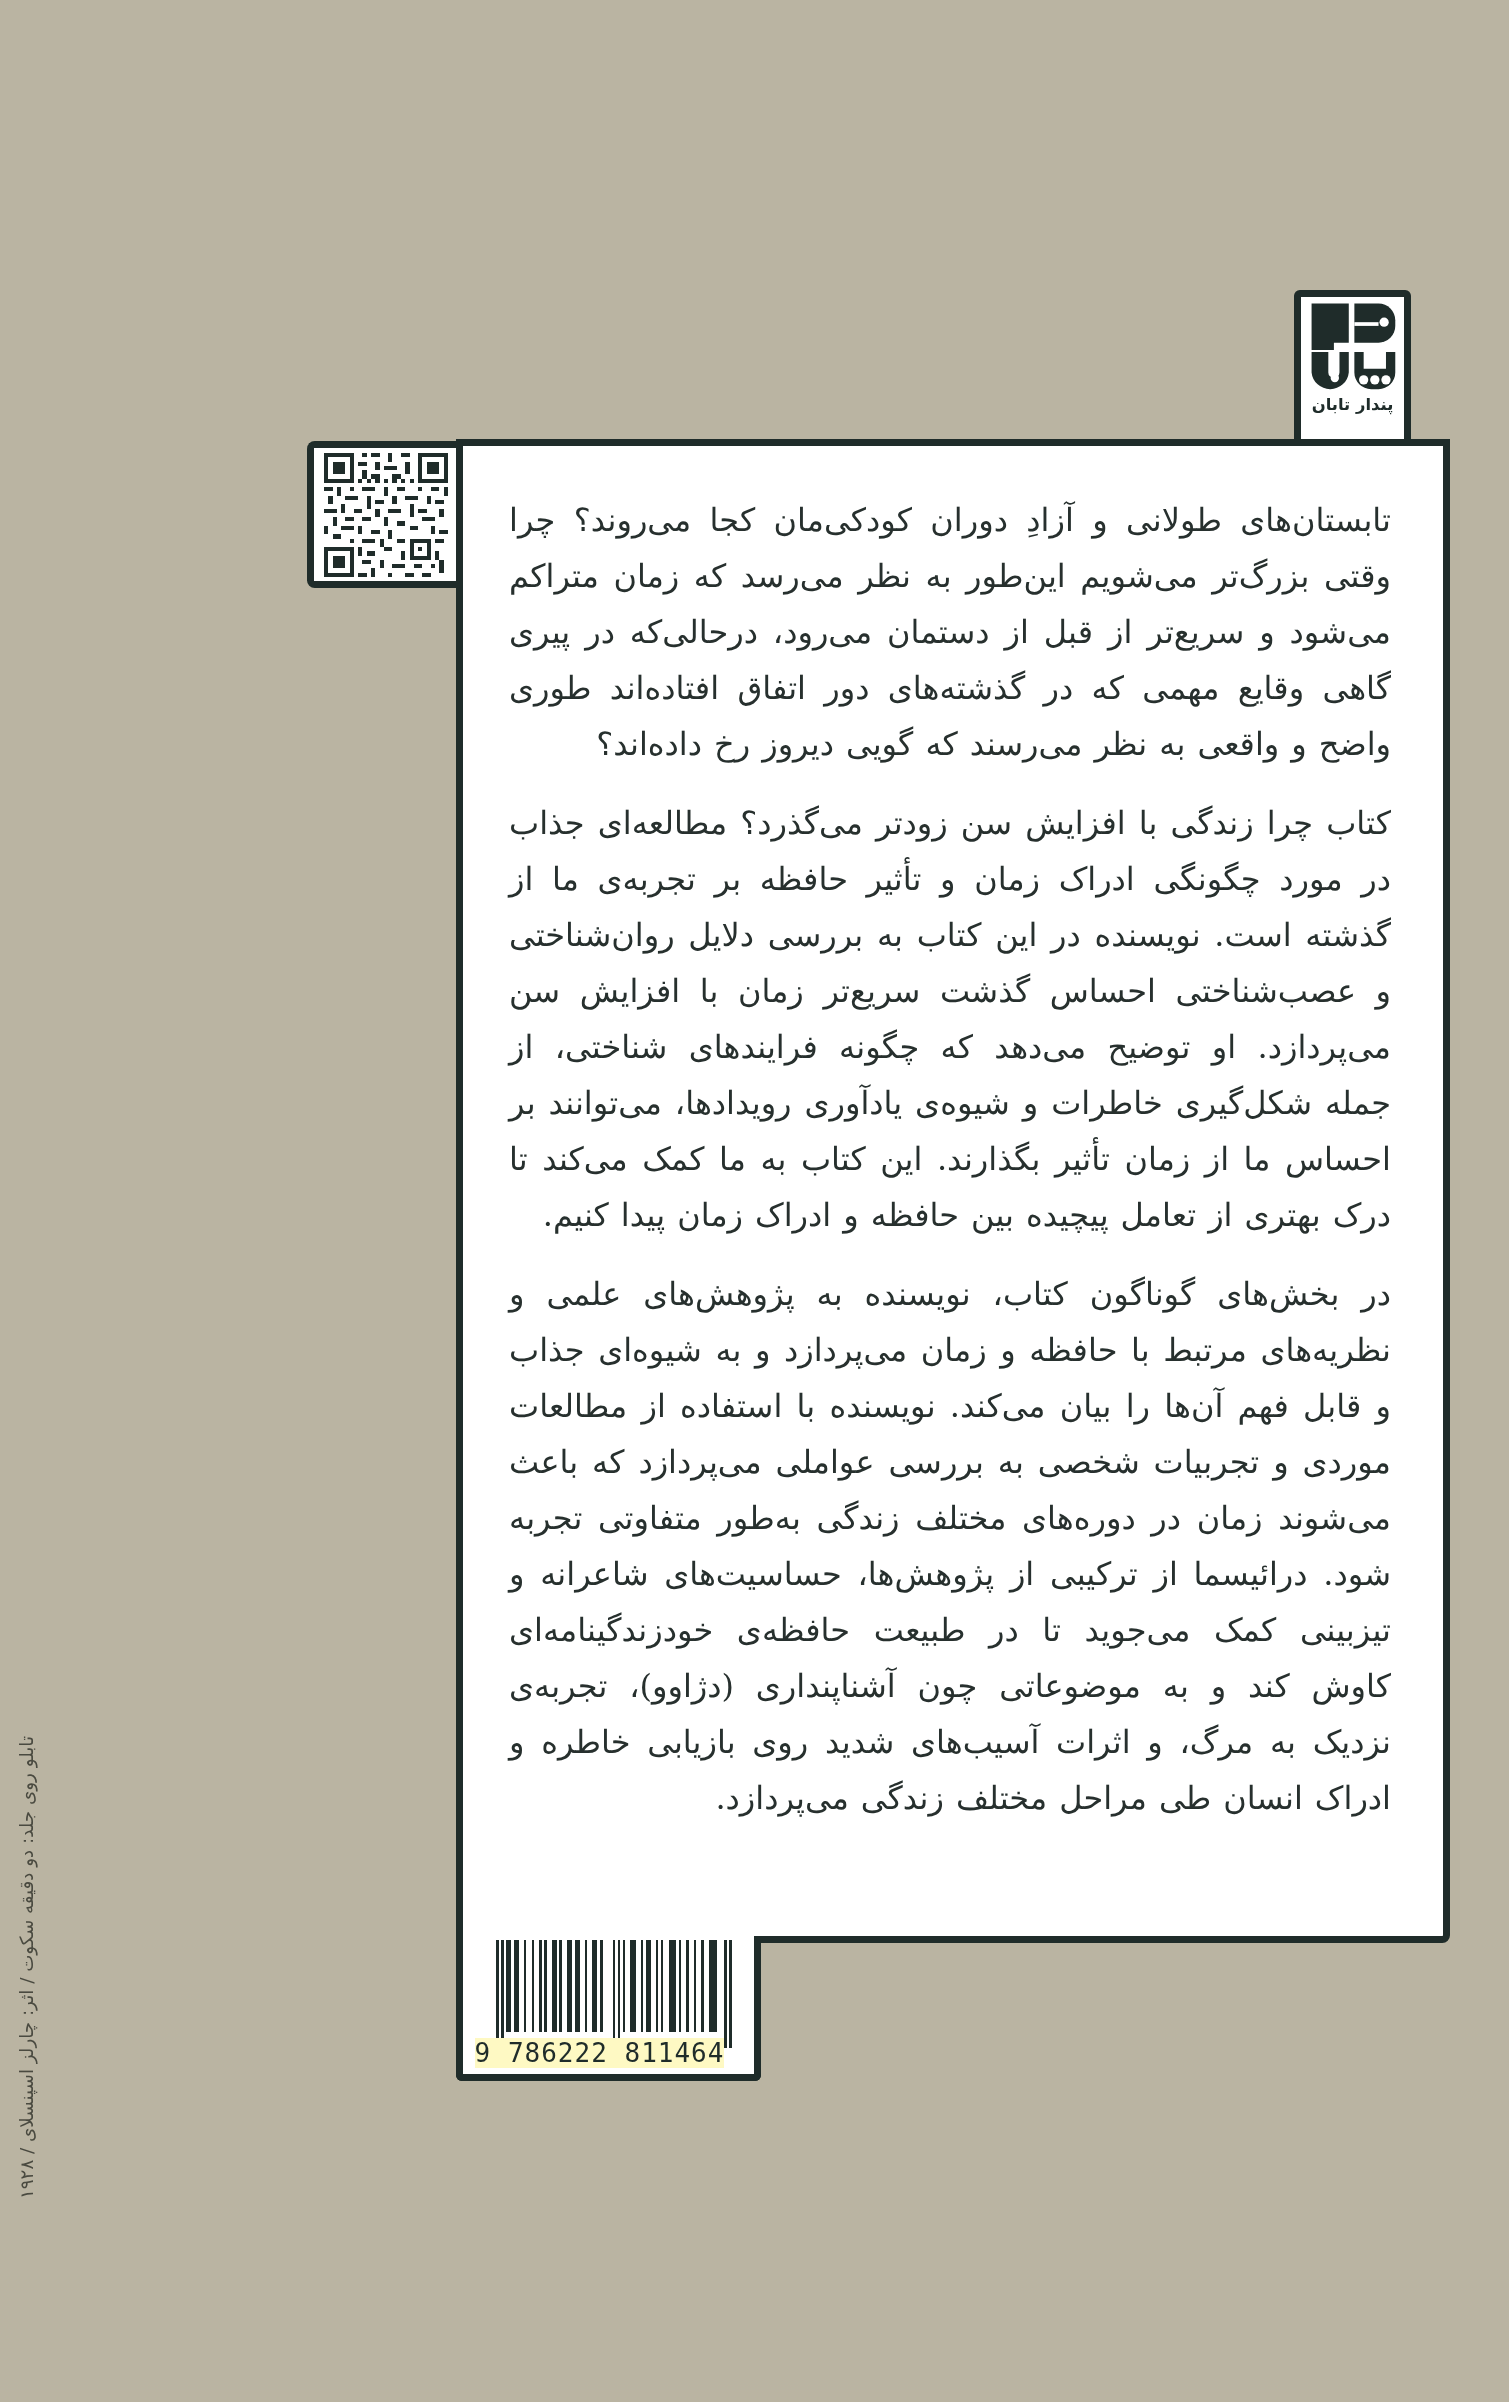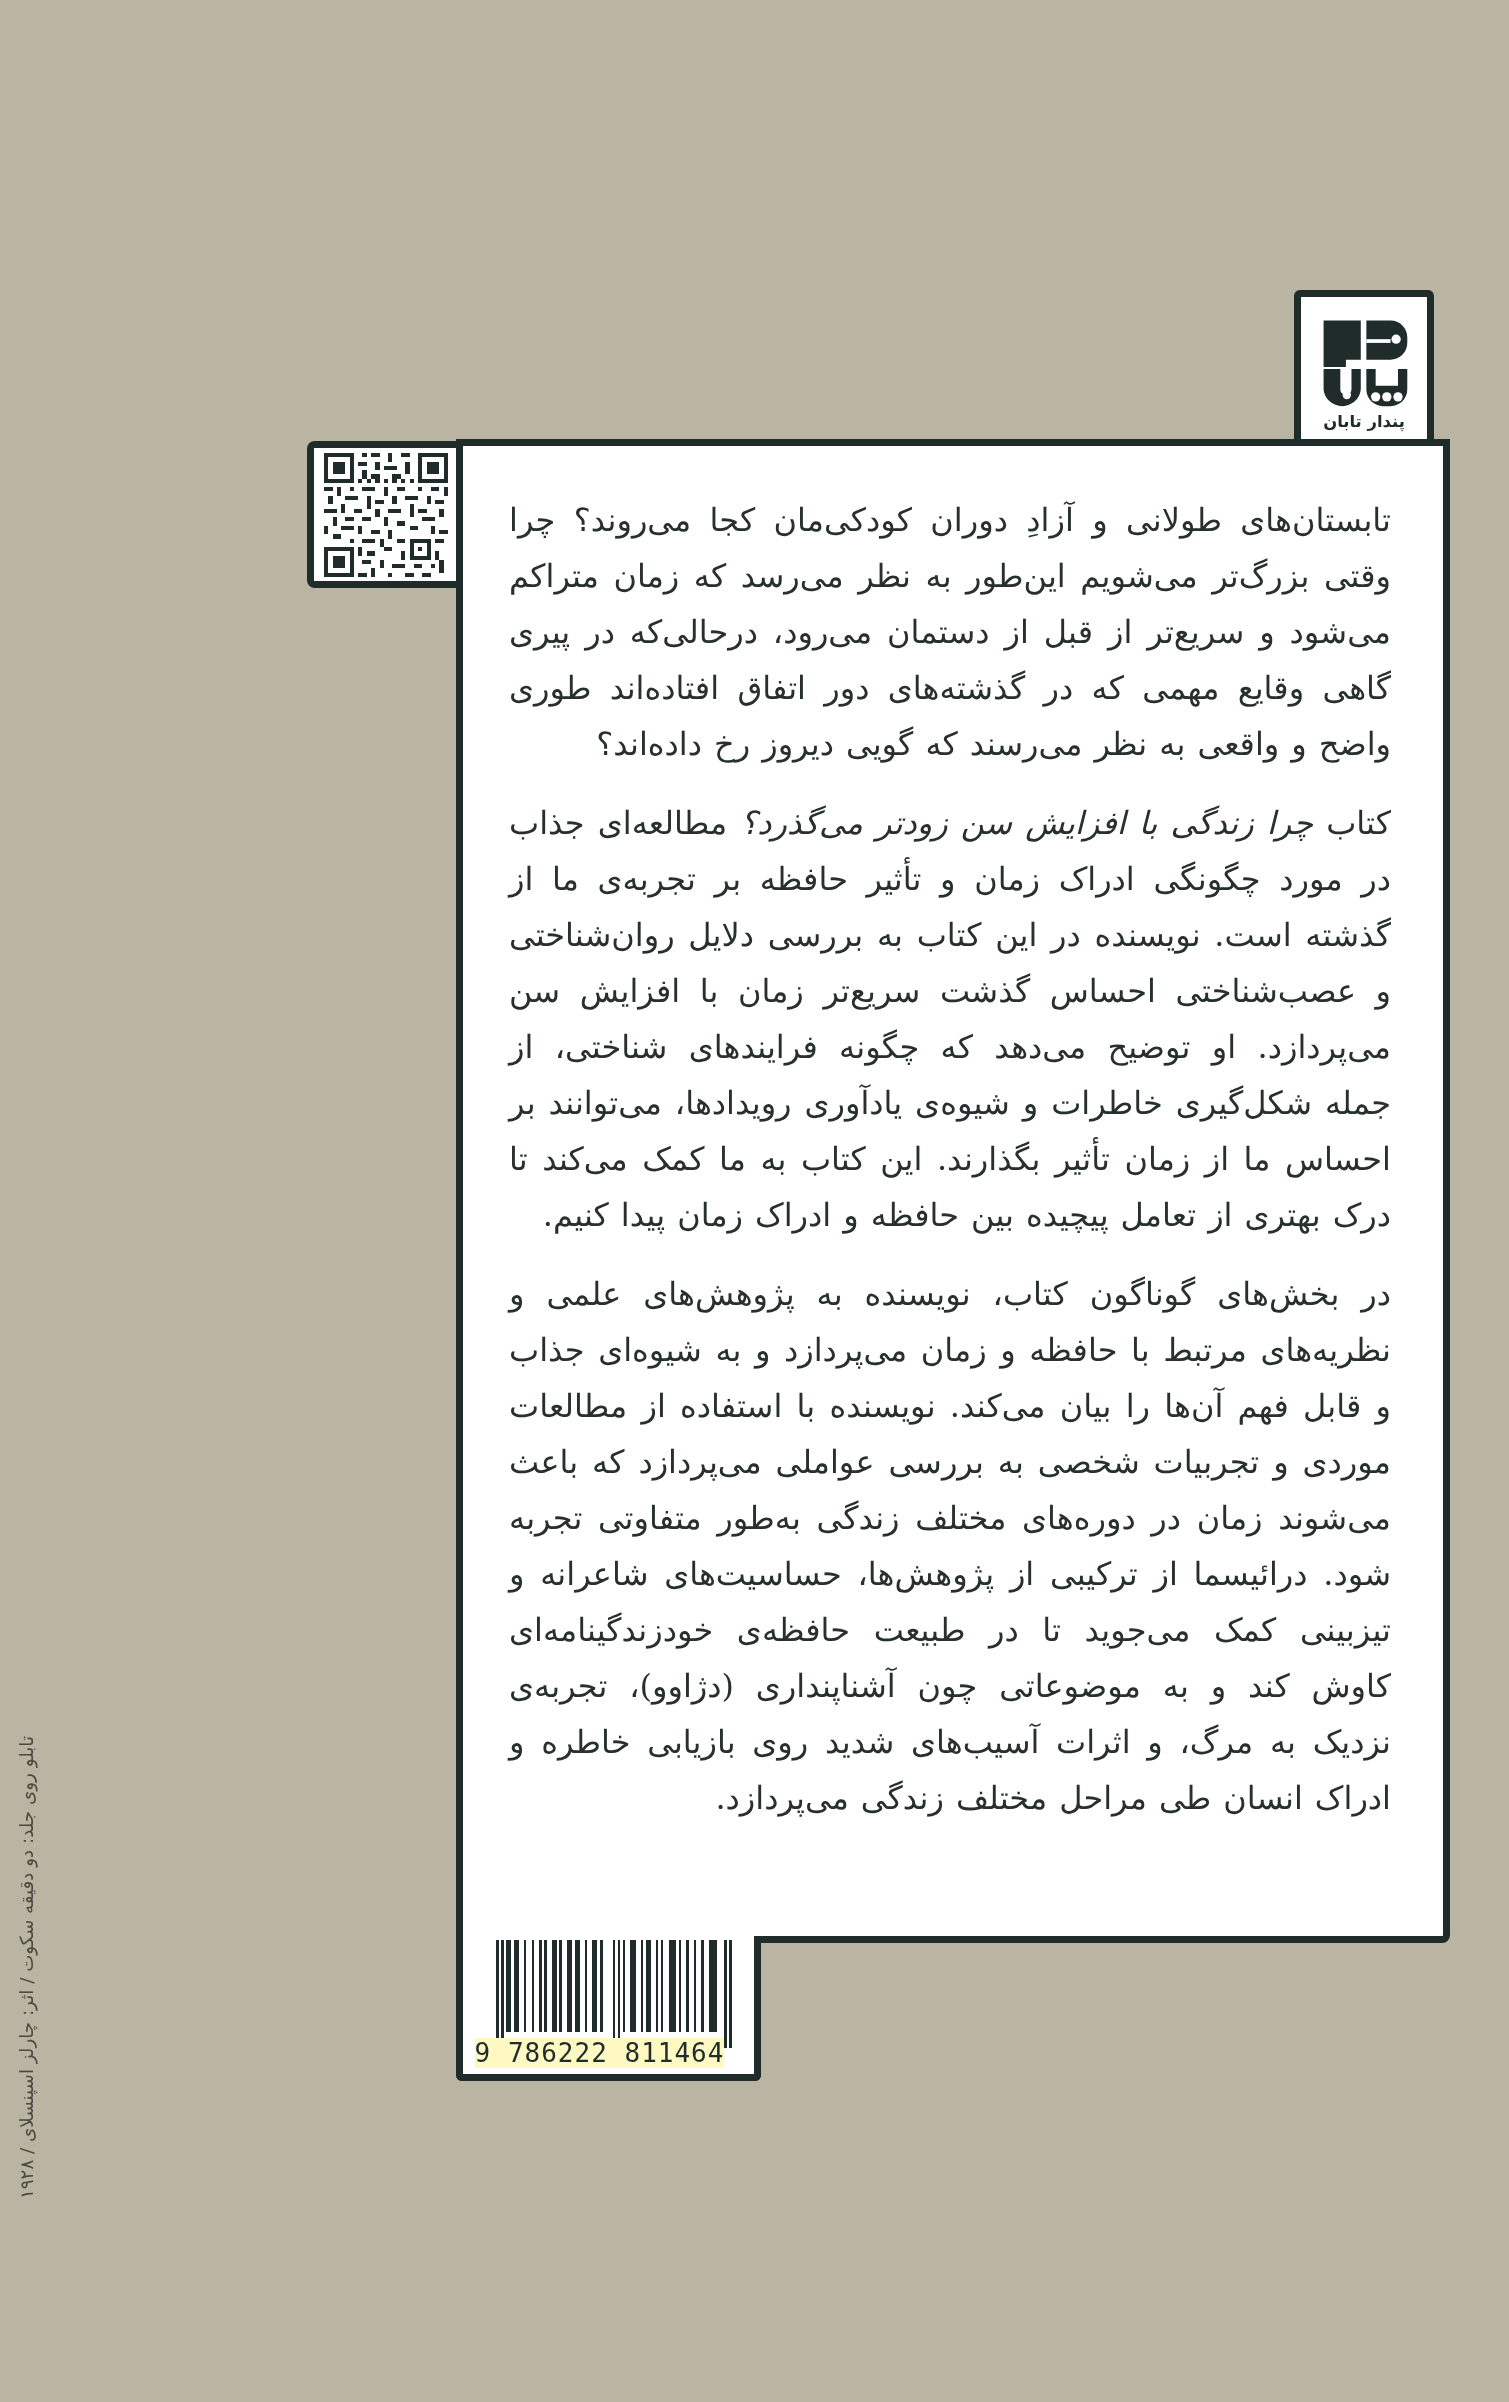--- a/index.html
+++ b/index.html
@@ -18,28 +18,28 @@
     .frame {
       position: absolute;
       background: #ffffff;
       border: 7.7px solid #1f2c2a;
       box-sizing: border-box;
     }
     
     #logo-box {
       left: 1294px;
       top: 290px;
-      width: 140px;
+      width: 117px;
       height: 156px;
       border-radius: 5.8px 5.8px 0 0;
       display: flex;
       flex-direction: column;
       align-items: center;
       justify-content: flex-start;
-      padding-top: 18px;
+      padding-top: 1px;
     }
     #logo-mark {
       width: 93px;
       height: 93px;
     }
     #publisher-name {
       font-family: "DejaVu Sans", sans-serif;
       font-weight: bold;
       font-size: 16.4px;
       direction: rtl;
@@ -78,21 +78,20 @@
       font-family: "DejaVu Serif", "Liberation Serif", serif;
       font-size: 32px;
       line-height: 56px;
       color: #27302e;
       word-spacing: 1.9px;
     }
     #blurb p {
       margin: 0 0 23px 0;
     }
     #blurb .book-title {
-      font-style: italic;
     }
     
     #barcode-box {
       left: 456px;
       top: 1936px;
       width: 305px;
       height: 145px;
       border-top: none;
       border-radius: 0 0 5.8px 5.8px;
     }

